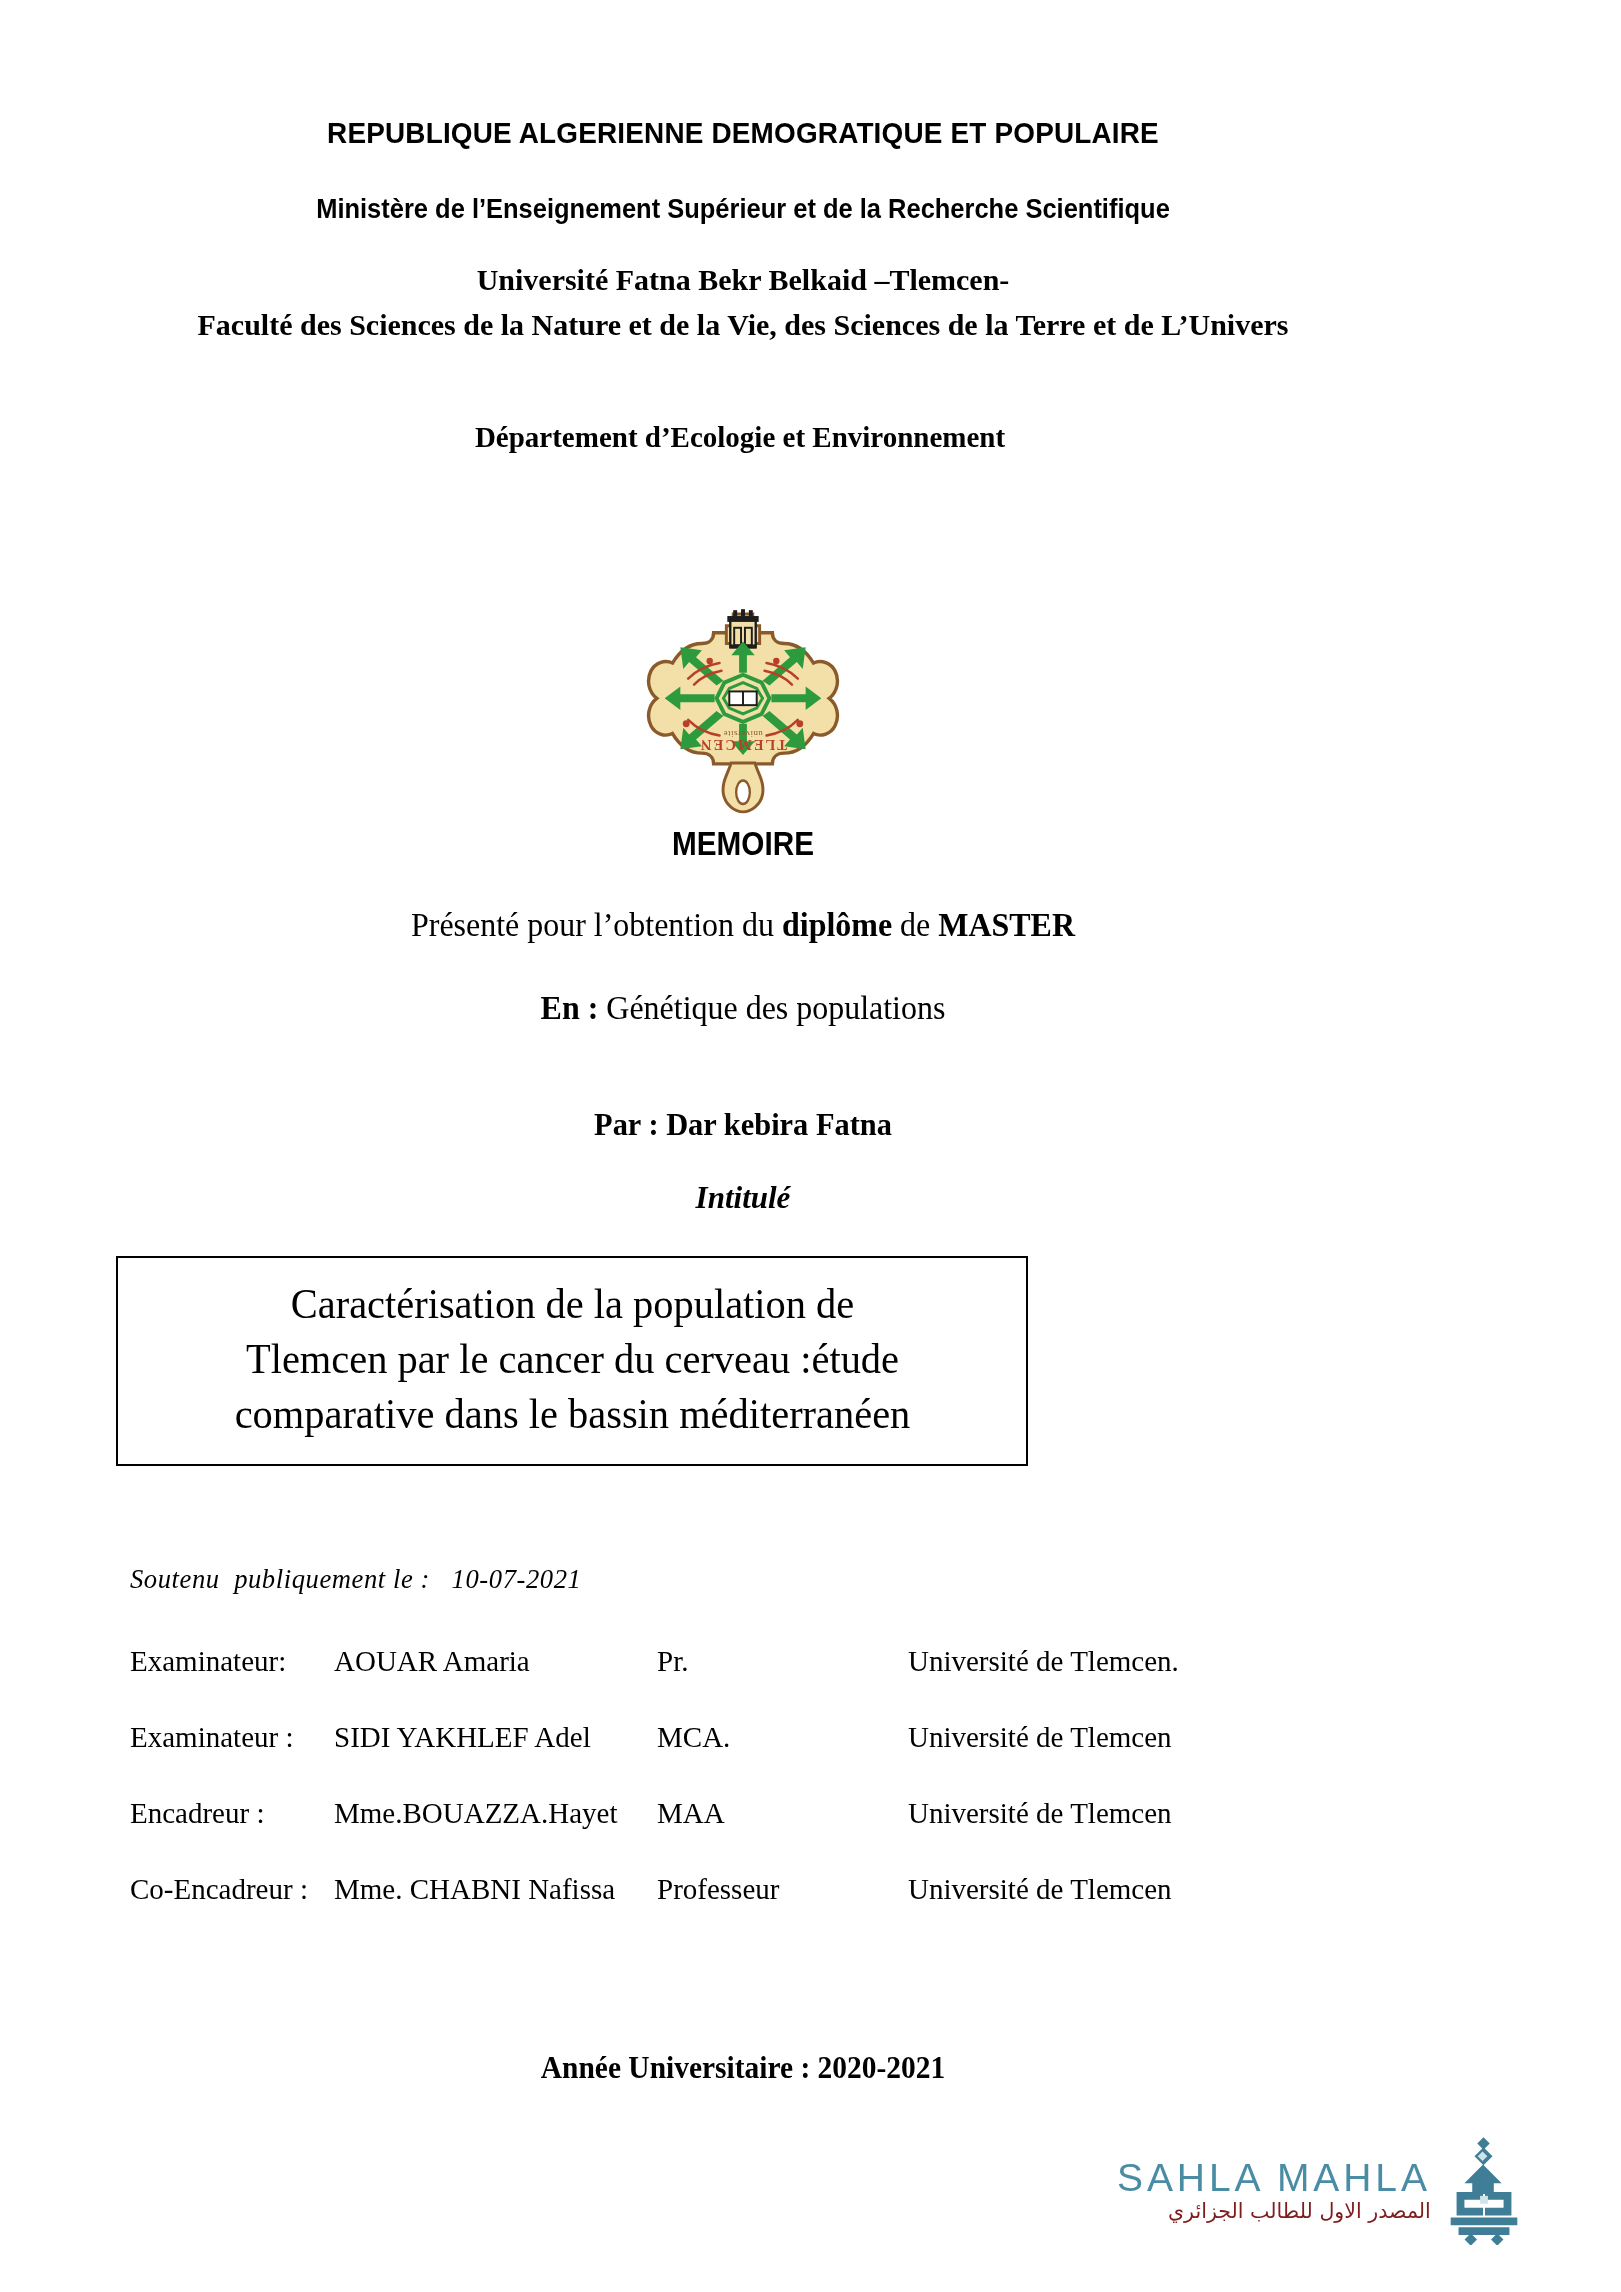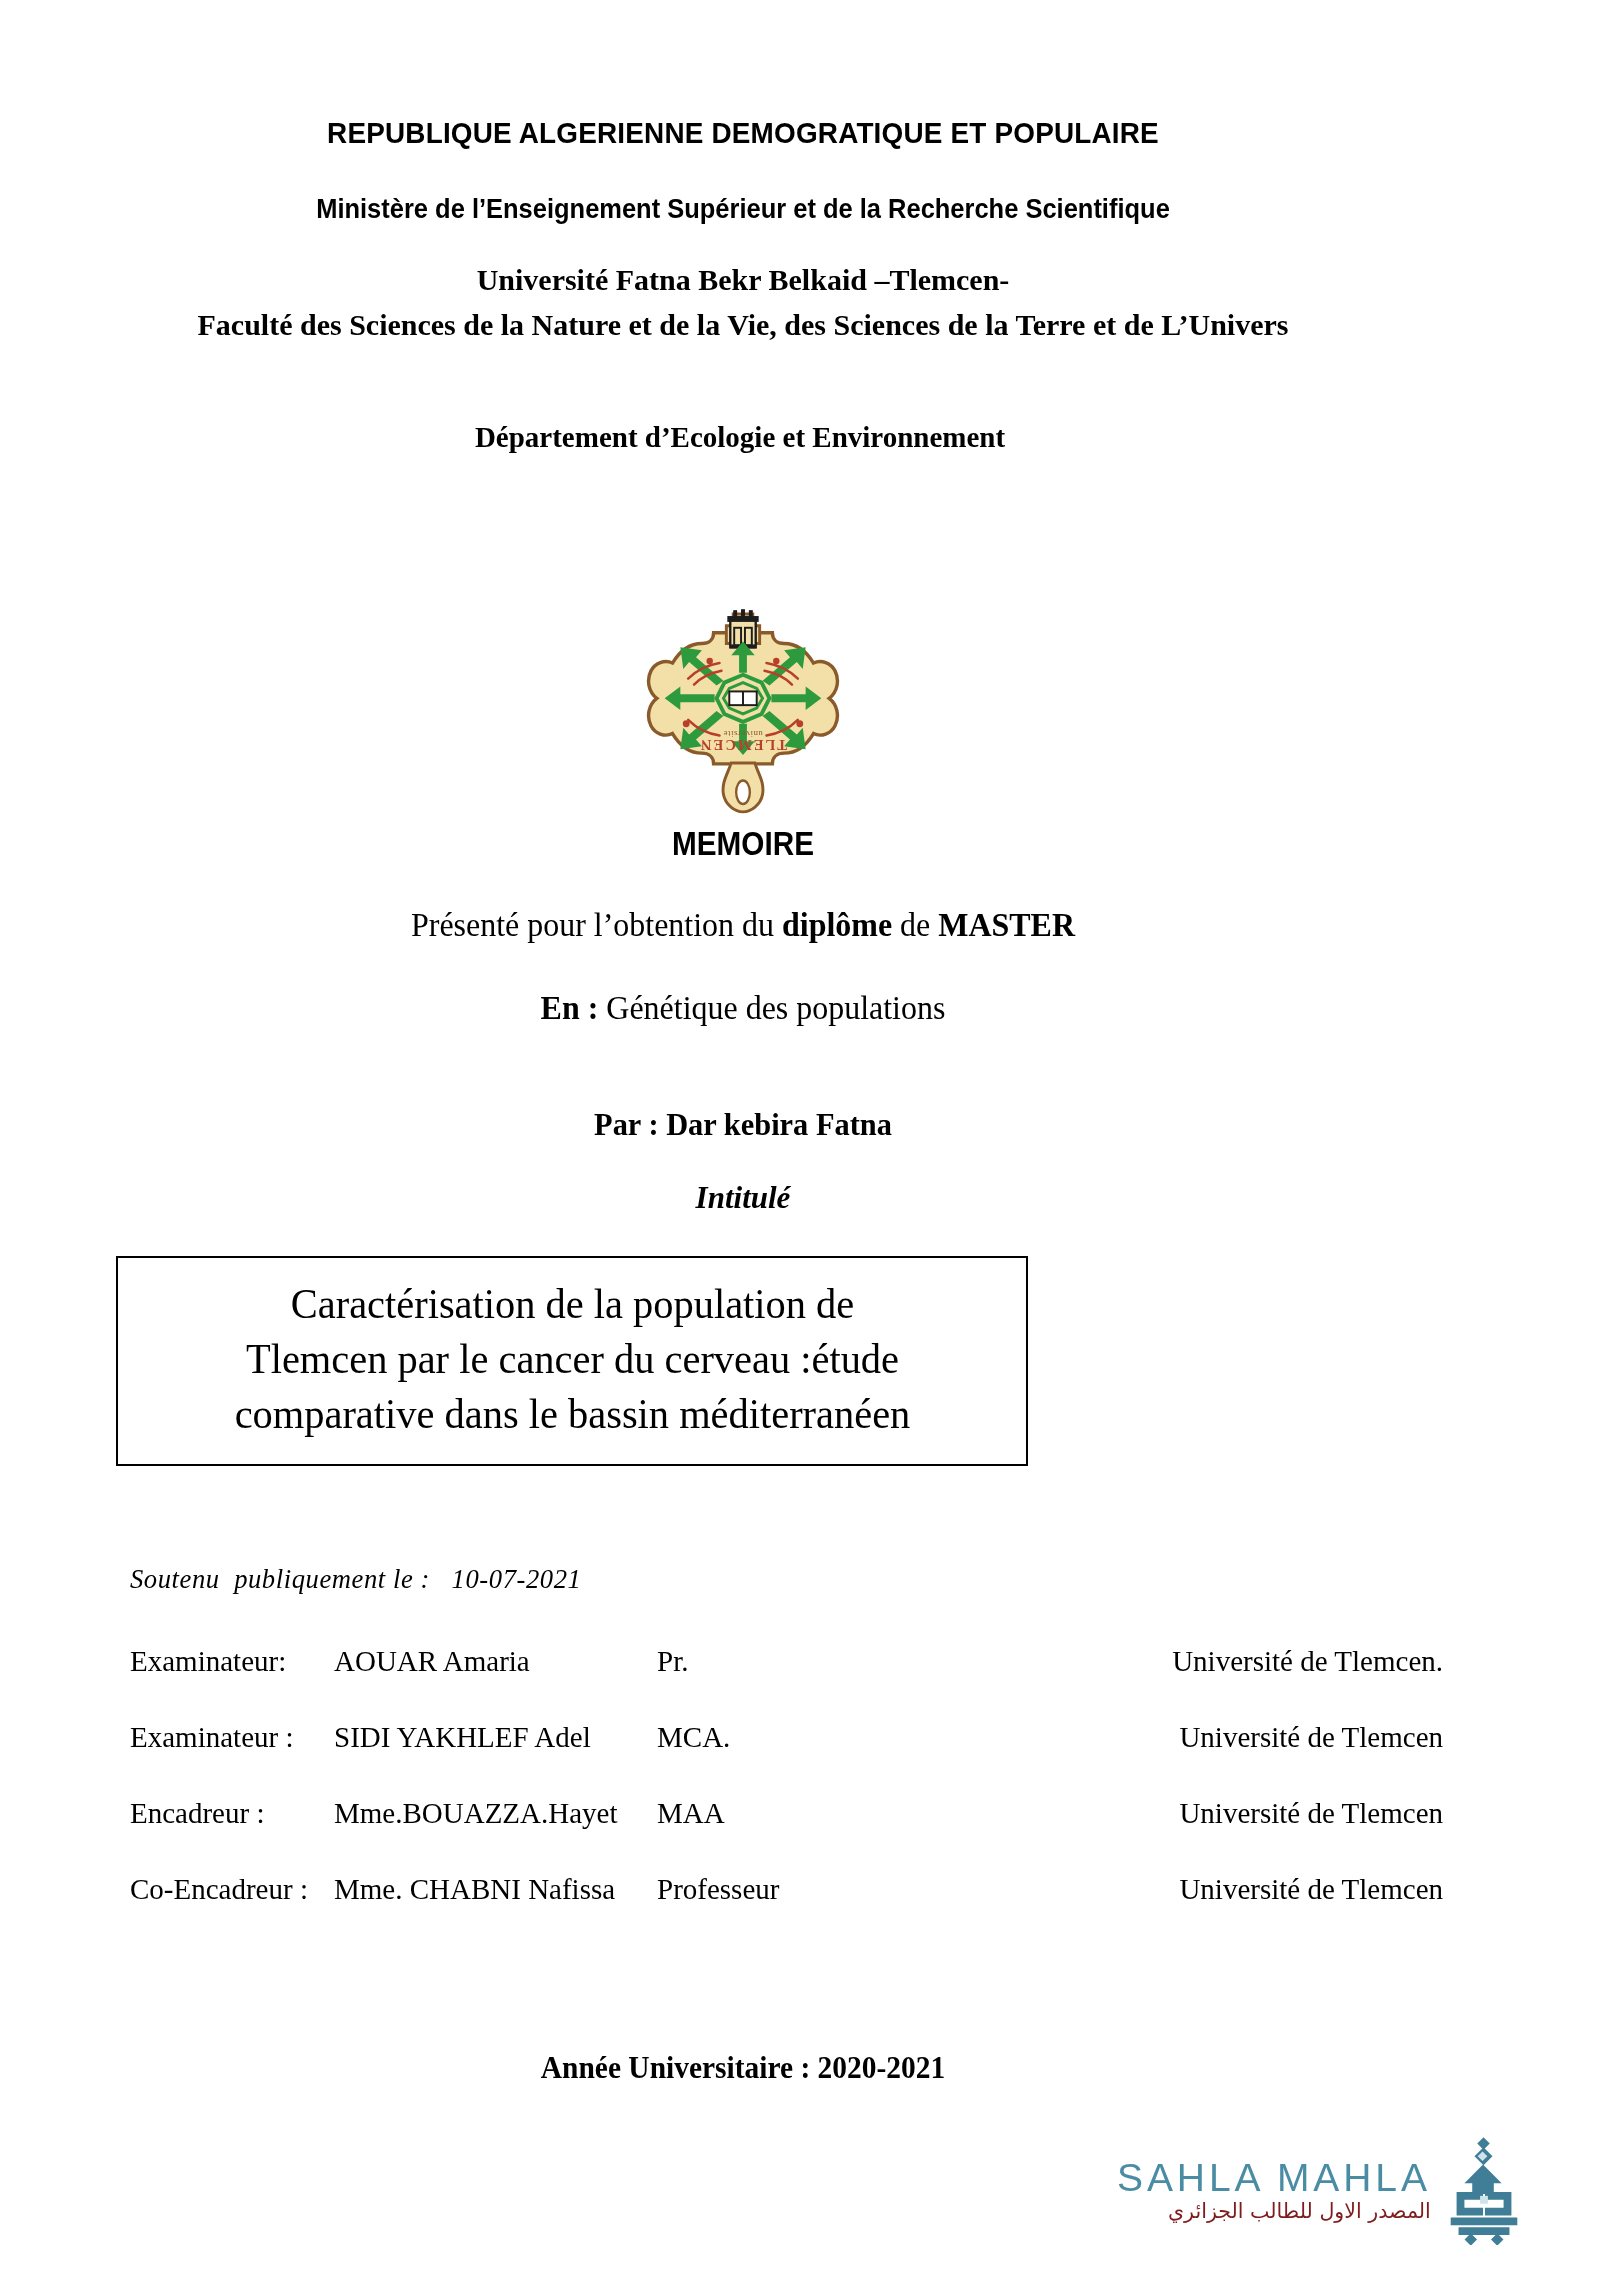--- a/index.html
+++ b/index.html
@@ -169,21 +169,21 @@
   }
   .jury td {
     padding: 0 0 43px 0;
     vertical-align: top;
     white-space: nowrap;
     transform-origin: left center;
   }
   .jury .c-role  { width: 204px; }
   .jury .c-name  { width: 323px; }
   .jury .c-grade { width: 251px; }
-  .jury .c-univ  { width: auto; text-align: right; }
+  .jury .c-univ  { width: auto; }
 
   
   .year-line {
     position: absolute;
     left: 0; right: 0;
     top: 2050px;
     text-align: center;
     font-weight: bold;
     font-size: 31px;
     transform: scaleX(0.95);

